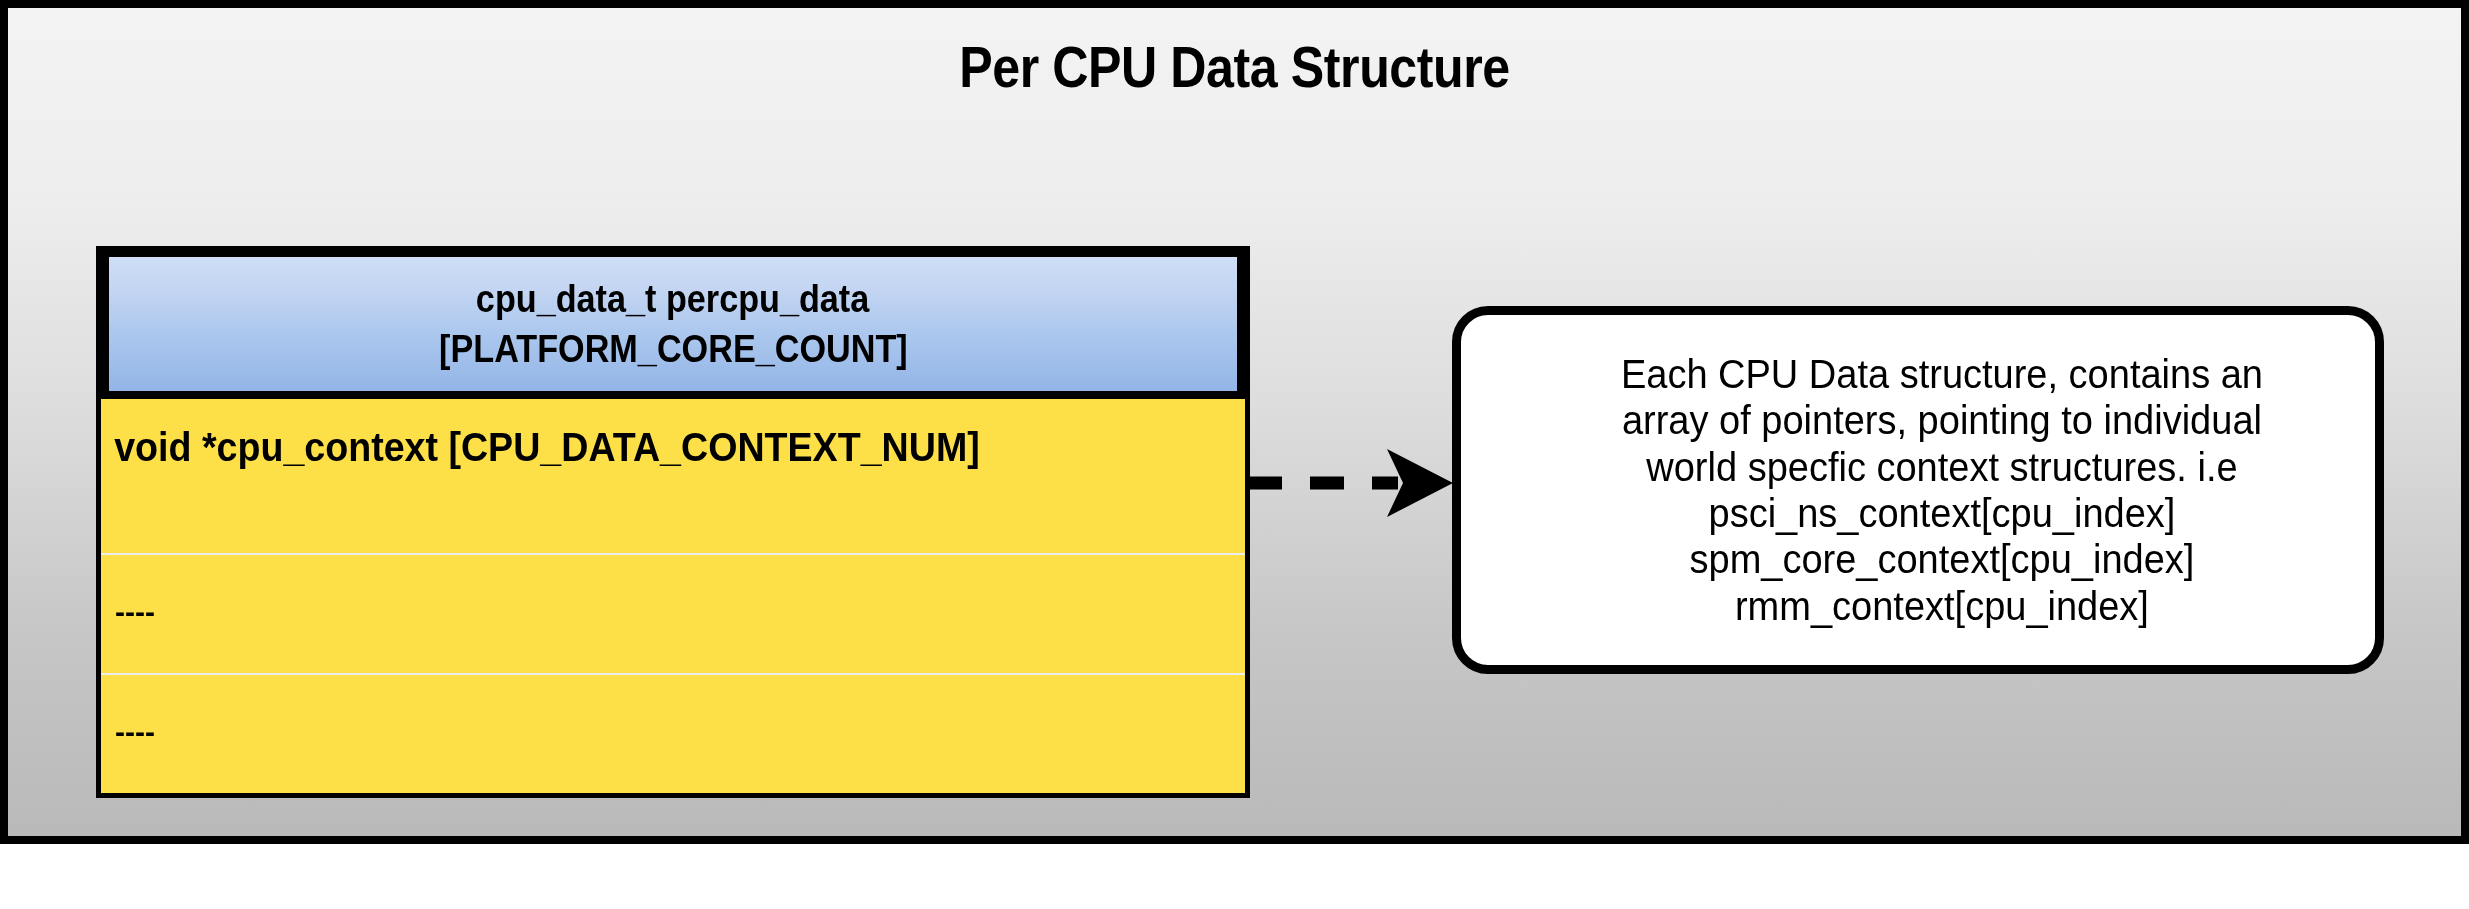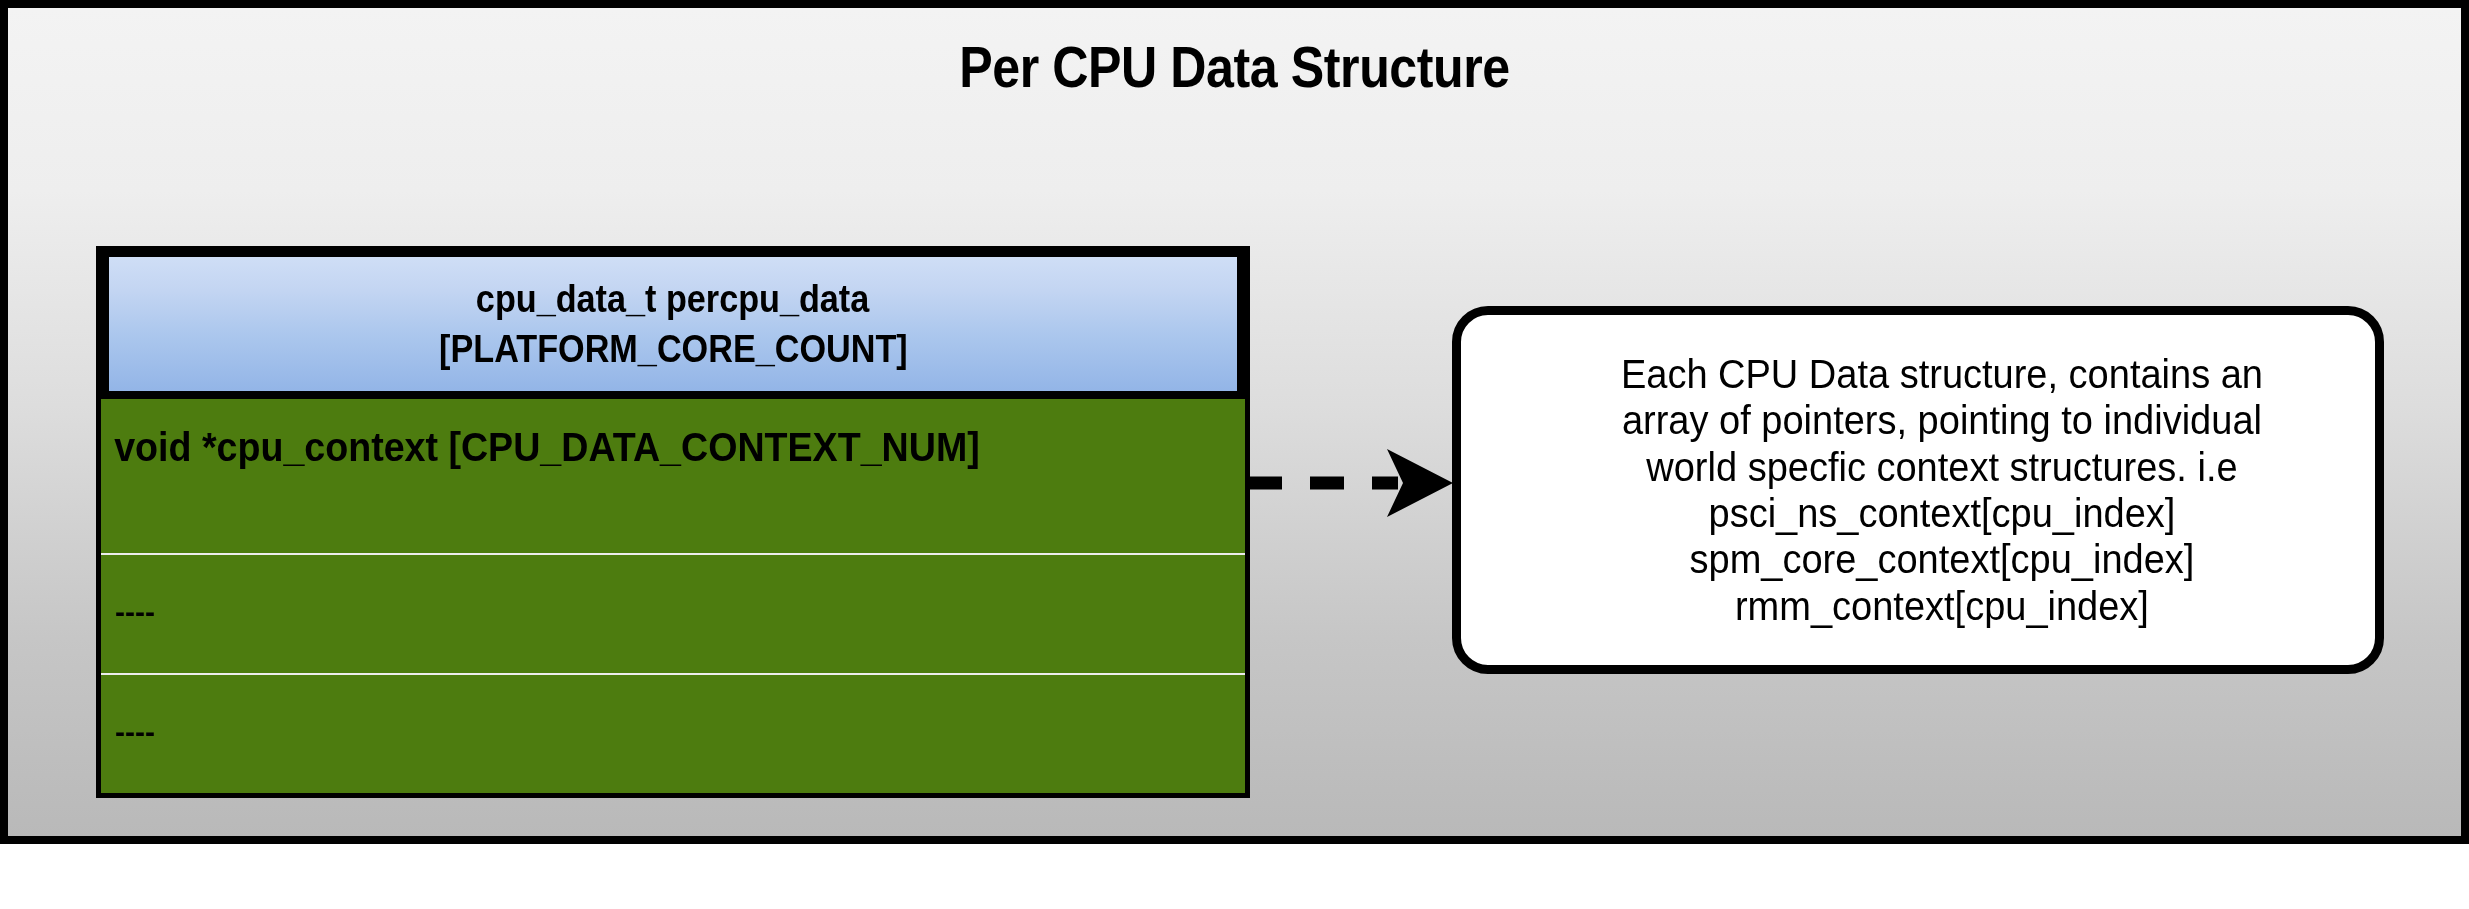--- a/index.html
+++ b/index.html
@@ -74,21 +74,21 @@
   .struct-header .hdr-line + .hdr-line {
     margin-top: 12px;
   }
 
   .struct-body {
     position: absolute;
     left: 0;
     right: 0;
     top: 148px;
     bottom: 0;
-    background: #4d7c0f;
+    background: #fde047;
   }
 
   .struct-row {
     position: absolute;
     left: 0;
     right: 0;
     box-sizing: border-box;
     padding-left: 14px;
     color: #000000;
     font-family: "Liberation Sans", sans-serif;

